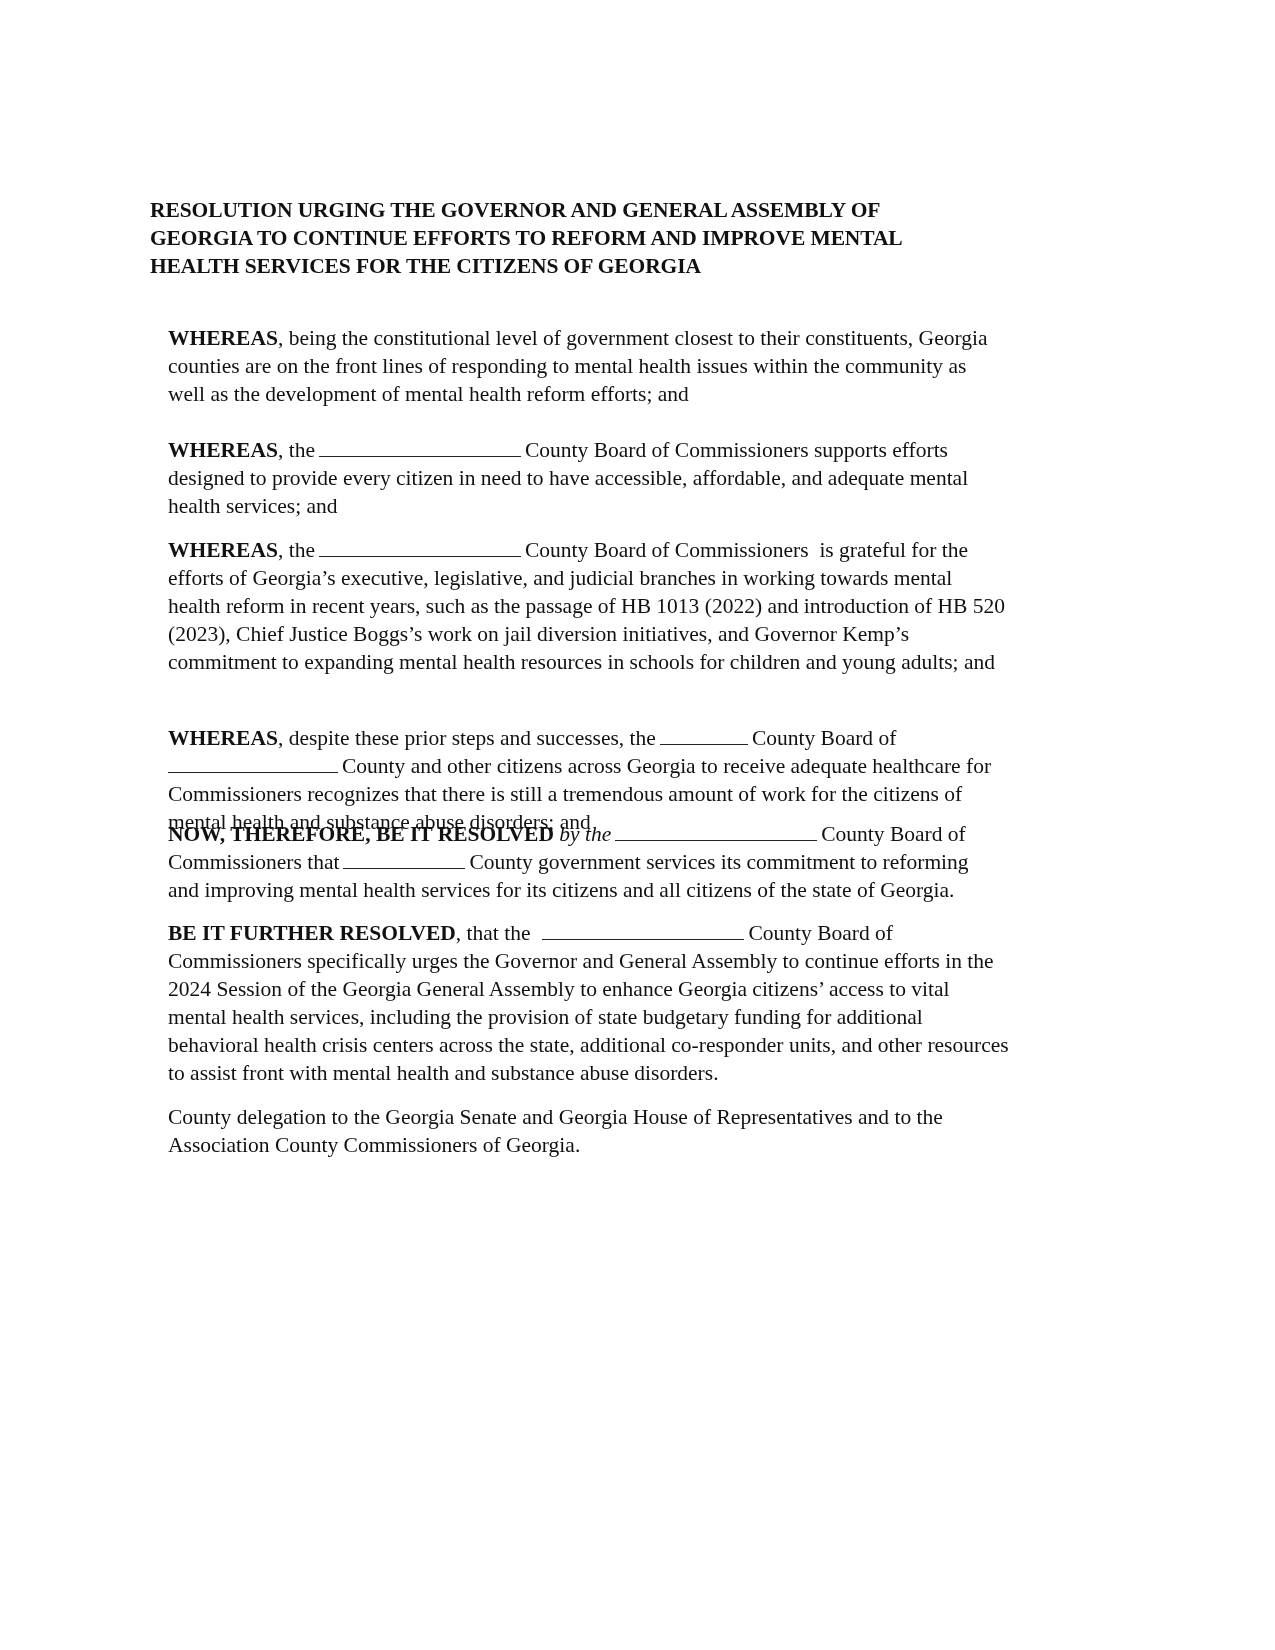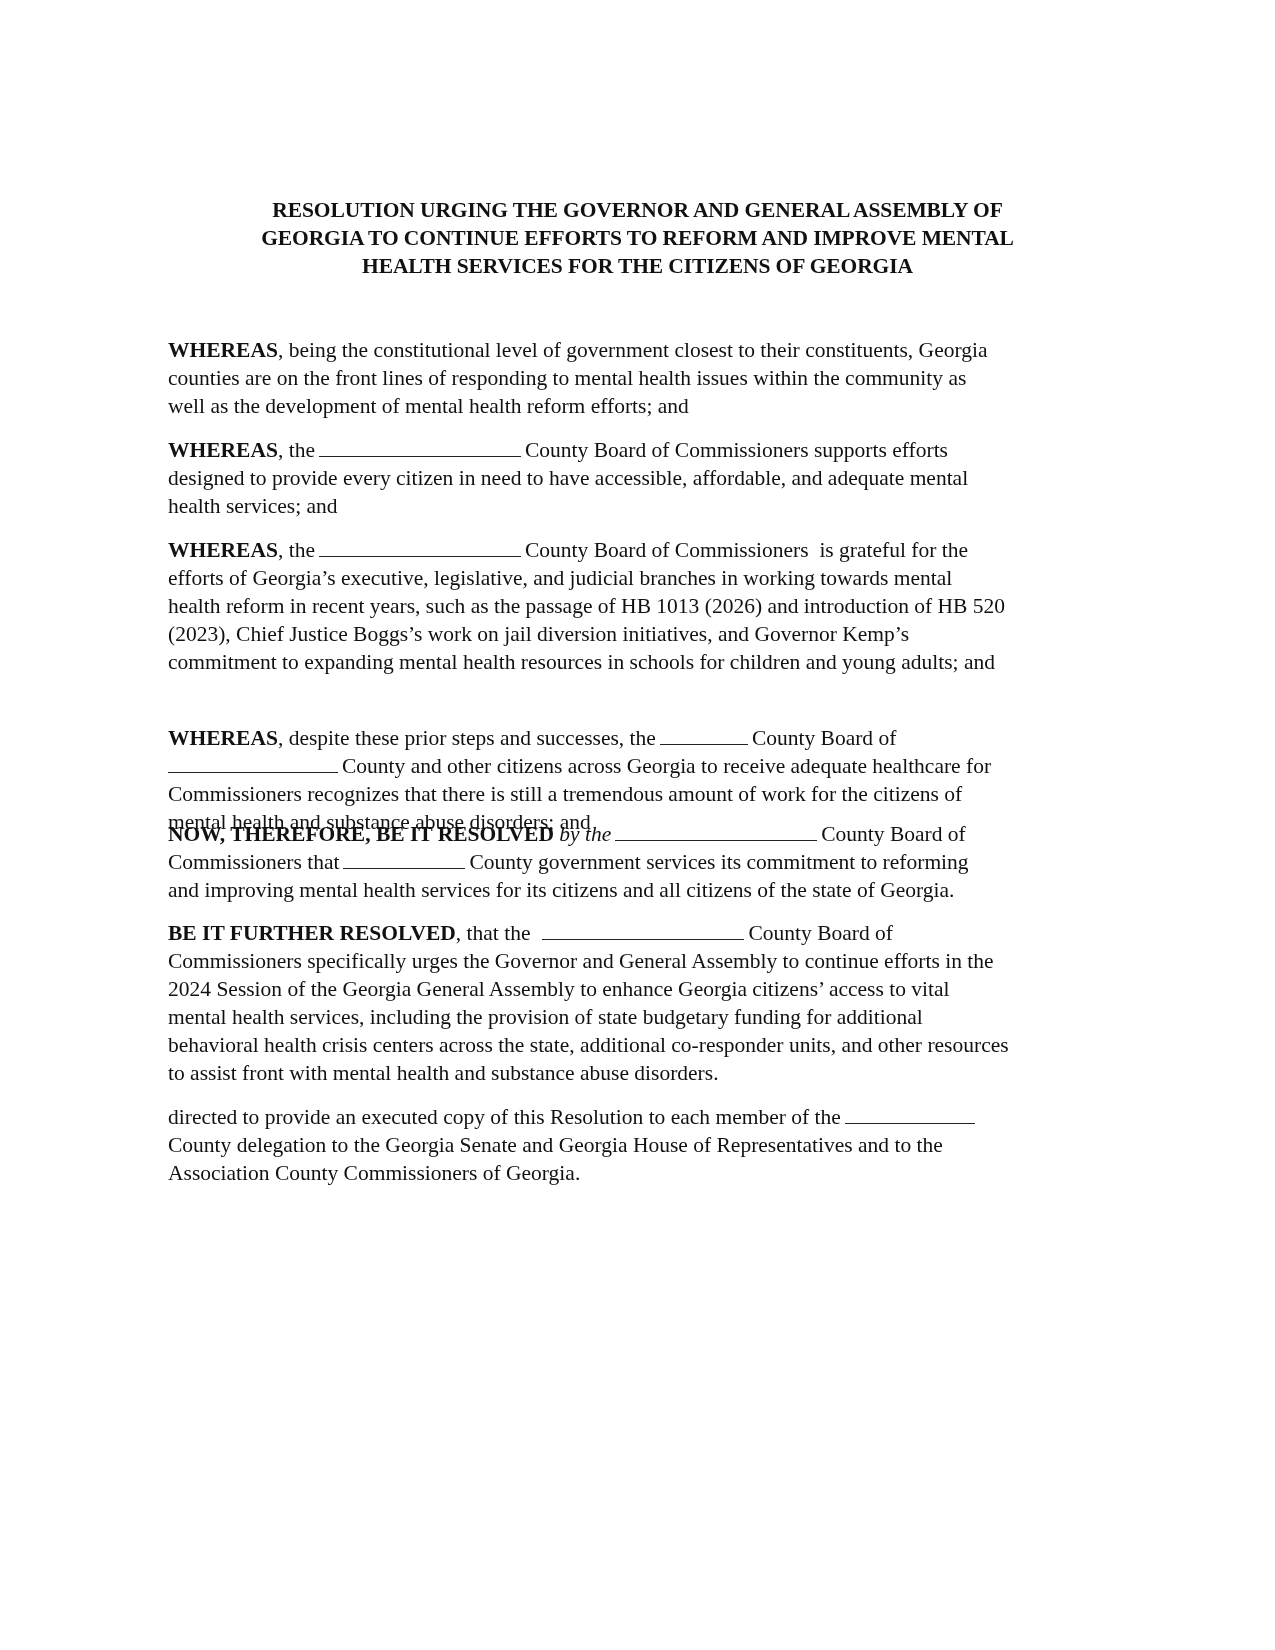--- a/index.html
+++ b/index.html
@@ -4,21 +4,21 @@
 <style>
   html, body { margin: 0; padding: 0; background: #ffffff; }
   body {
     width: 1275px; height: 1650px; position: relative; overflow: hidden;
     font-family: "Liberation Serif", "DejaVu Serif", serif;
     color: #111111;
   }
   .page { position: absolute; left: 0; top: 0; width: 1275px; height: 1650px; background: #fff; }
   .title {
     position: absolute; left: 150px; top: 196px; width: 975px;
-    text-align: center; font-weight: bold; font-size: 21.5px; line-height: 28px;
+    font-weight: bold; font-size: 21.5px; line-height: 28px;
     letter-spacing: -0.1px;
   }
   .title div { white-space: nowrap; }
   .para { position: absolute; left: 168px; width: 930px; font-size: 21.5px; line-height: 28px; }
   .line { white-space: nowrap; display: block; height: 28px; }
   .b { font-weight: bold; }
   .blank {
     display: inline-block; border-bottom: 1.3px solid #222; height: 18px;
     vertical-align: baseline; margin: 0 4px;
   }
@@ -27,36 +27,36 @@
 <body>
 
 <div class="page">
 
   <div class="title">
     <div>RESOLUTION URGING THE GOVERNOR AND GENERAL ASSEMBLY OF</div>
     <div>GEORGIA TO CONTINUE EFFORTS TO REFORM AND IMPROVE MENTAL</div>
     <div>HEALTH SERVICES FOR THE CITIZENS OF GEORGIA</div>
   </div>
 
-  <div class="para" style="top:336px;">
+  <div class="para" style="top:324px;">
     <span class="line"><span class="b">WHEREAS</span><span>, being the constitutional level of government closest to their constituents, Georgia</span></span>
     <span class="line">counties are on the front lines of responding to mental health issues within the community as</span>
     <span class="line">well as the development of mental health reform efforts; and</span>
   </div>
 
   <div class="para" style="top:436px;">
     <span class="line"><span class="b">WHEREAS</span><span>, the</span><span class="blank" style="width:202px;"></span><span>County Board of Commissioners supports efforts</span></span>
     <span class="line">designed to provide every citizen in need to have accessible, affordable, and adequate mental</span>
     <span class="line">health services; and</span>
   </div>
 
   <div class="para" style="top:536px;">
     <span class="line"><span class="b">WHEREAS</span><span>, the</span><span class="blank" style="width:202px;"></span><span style="white-space:pre;">County Board of Commissioners  is grateful for the</span></span>
     <span class="line">efforts of Georgia’s executive, legislative, and judicial branches in working towards mental</span>
-    <span class="line">health reform in recent years, such as the passage of HB 1013 (2026) and introduction of HB 520</span>
+    <span class="line">health reform in recent years, such as the passage of HB 1013 (2022) and introduction of HB 520</span>
     <span class="line">(2023), Chief Justice Boggs’s work on jail diversion initiatives, and Governor Kemp’s</span>
     <span class="line">commitment to expanding mental health resources in schools for children and young adults; and</span>
   </div>
 
   <div class="para" style="top:692px;margin-top:32px;">
     <span class="line"><span class="b">WHEREAS</span><span>, despite these prior steps and successes, the</span><span class="blank" style="width:88px;"></span><span>County Board of</span></span>
     <span class="line"><span class="blank" style="width:170px; margin-left:0;"></span><span>County and other citizens across Georgia to receive adequate healthcare for</span></span>
     <span class="line">Commissioners recognizes that there is still a tremendous amount of work for the citizens of</span>
     <span class="line">mental health and substance abuse disorders; and</span>
   </div>
@@ -70,18 +70,17 @@
   <div class="para" style="top:919px;">
     <span class="line"><span class="b">BE IT FURTHER RESOLVED</span><span>, that the</span><span class="blank" style="width:202px; margin-left:12px;"></span><span>County Board of</span></span>
     <span class="line">Commissioners specifically urges the Governor and General Assembly to continue efforts in the</span>
     <span class="line">2024 Session of the Georgia General Assembly to enhance Georgia citizens’ access to vital</span>
     <span class="line">mental health services, including the provision of state budgetary funding for additional</span>
     <span class="line">behavioral health crisis centers across the state, additional co-responder units, and other resources</span>
     <span class="line">to assist front with mental health and substance abuse disorders.</span>
   </div>
 
   <div class="para" style="top:1103px;">
-    <span class="line"><span>directed to provide an executed copy of this Resolution to each member of the</span><span class="blank" style="width:130px;"></span></span>
     <span class="line">County delegation to the Georgia Senate and Georgia House of Representatives and to the</span>
     <span class="line">Association County Commissioners of Georgia.</span>
   </div>
 
 </div>
 
 </body></html>

